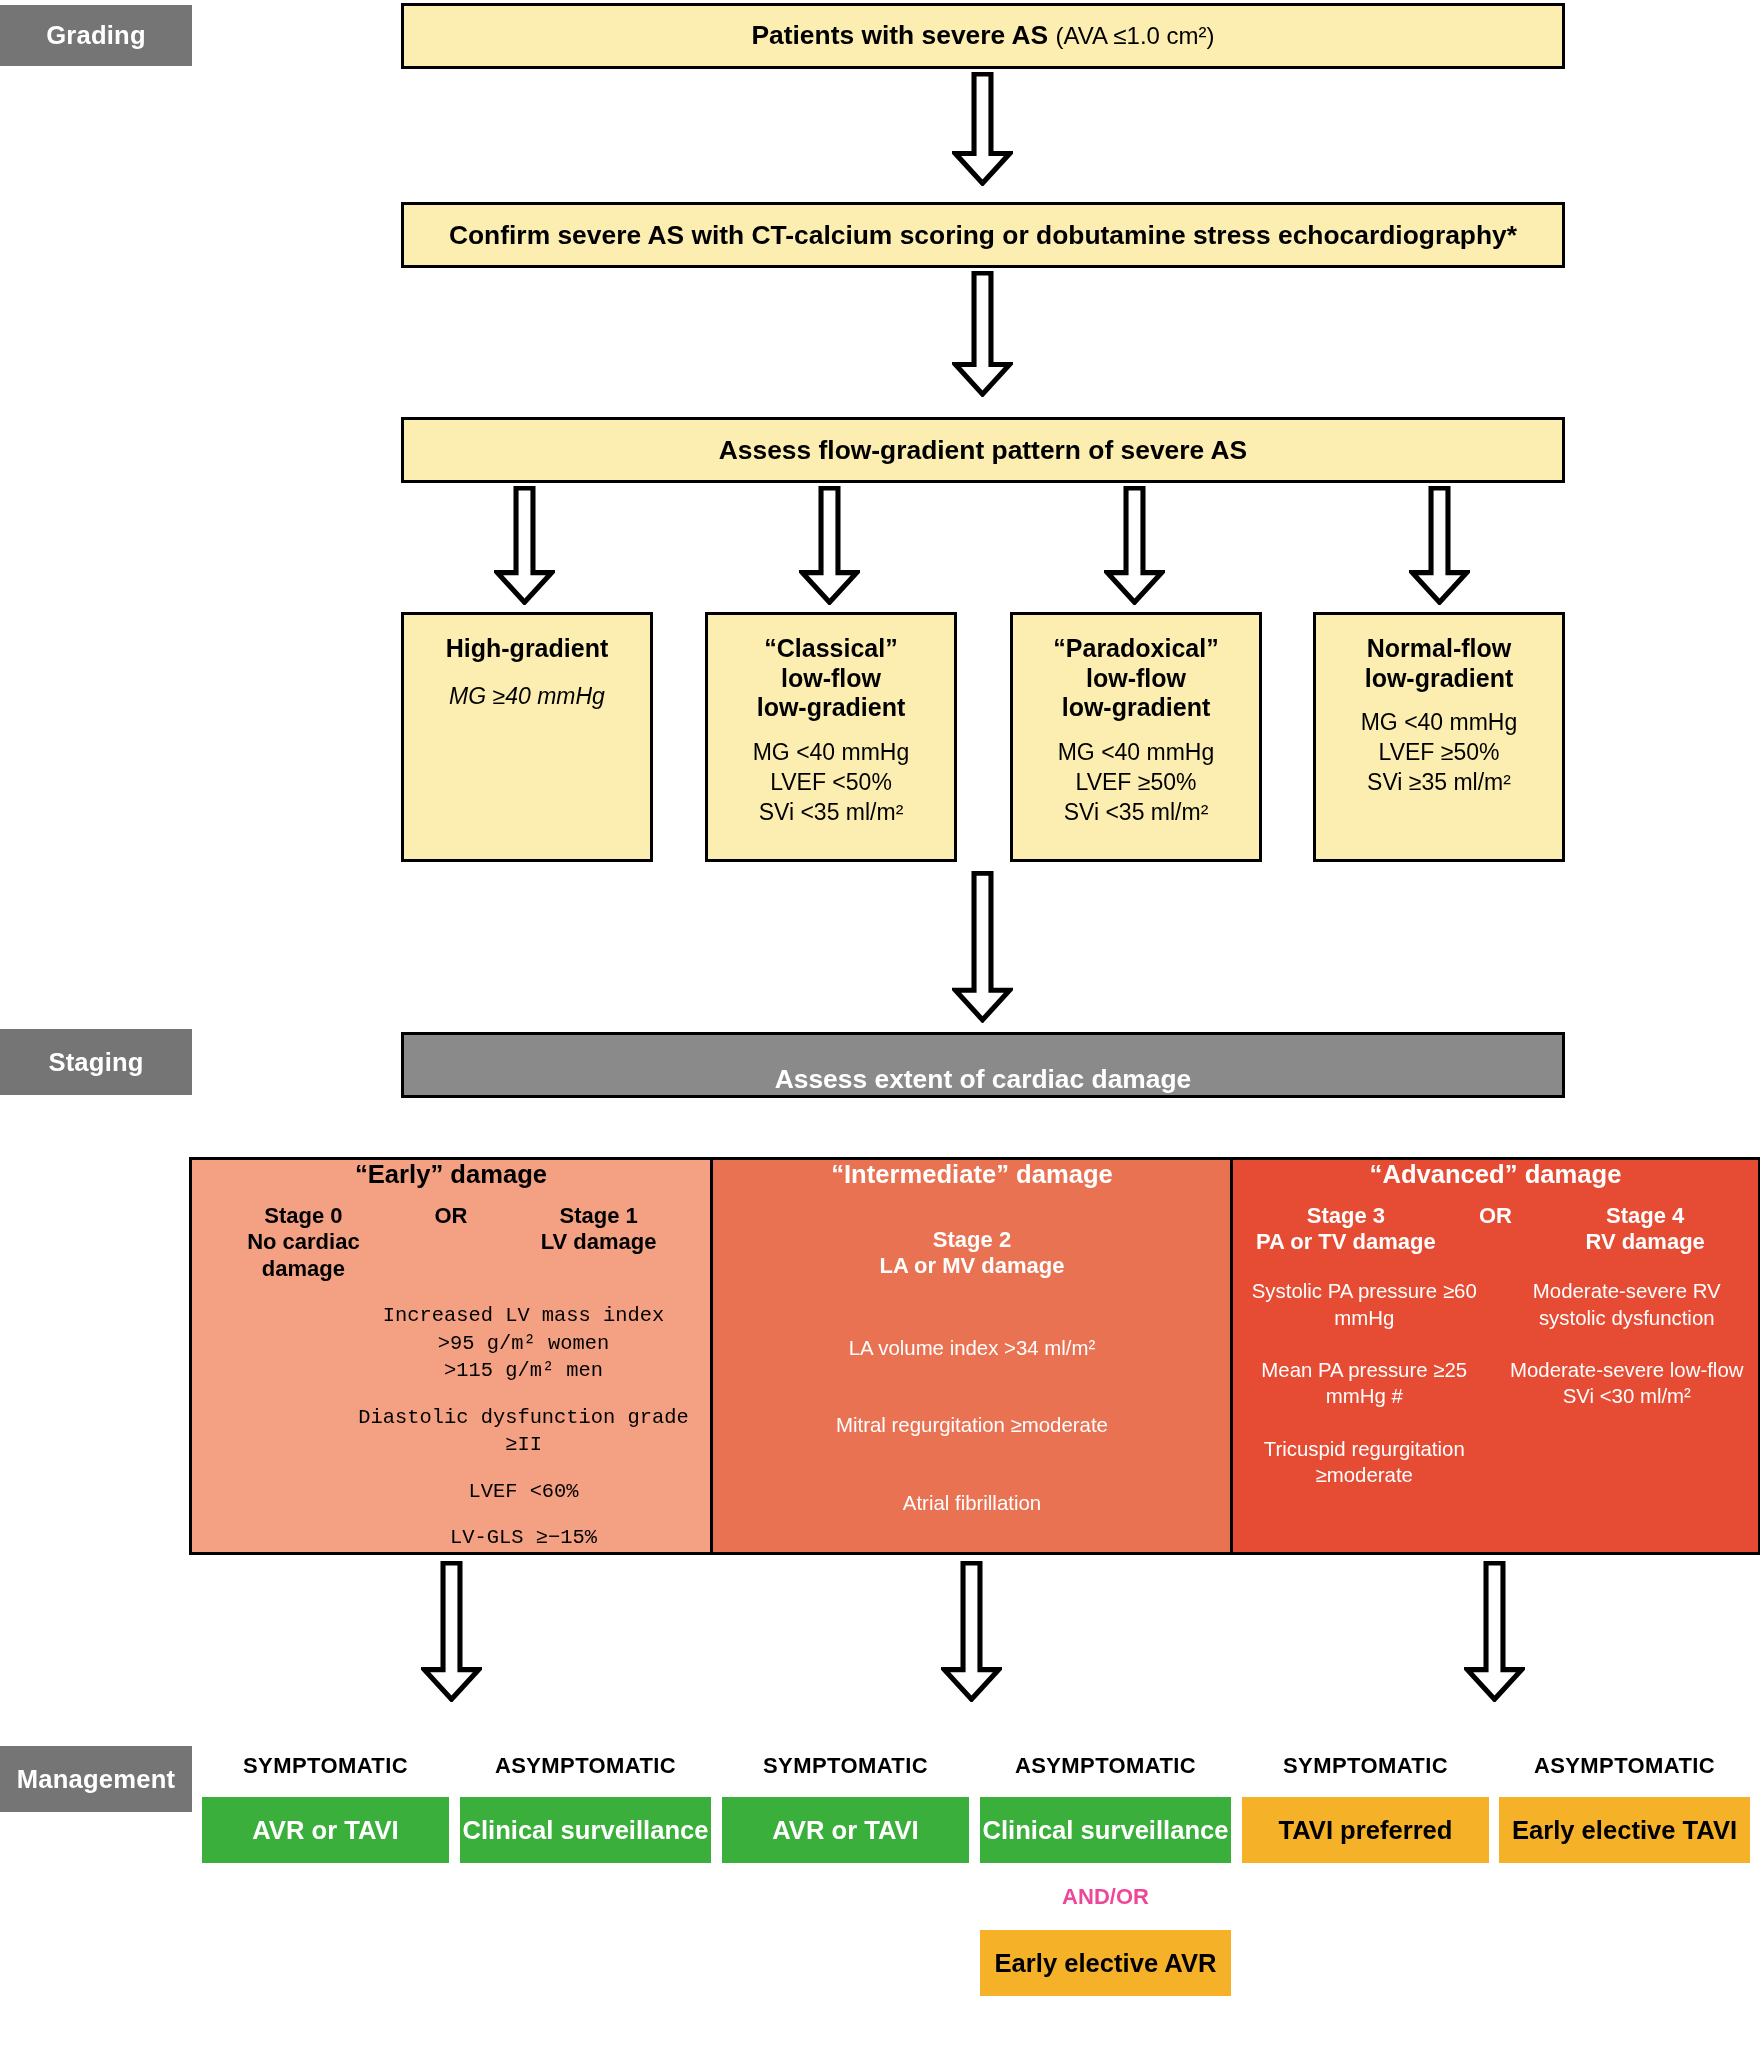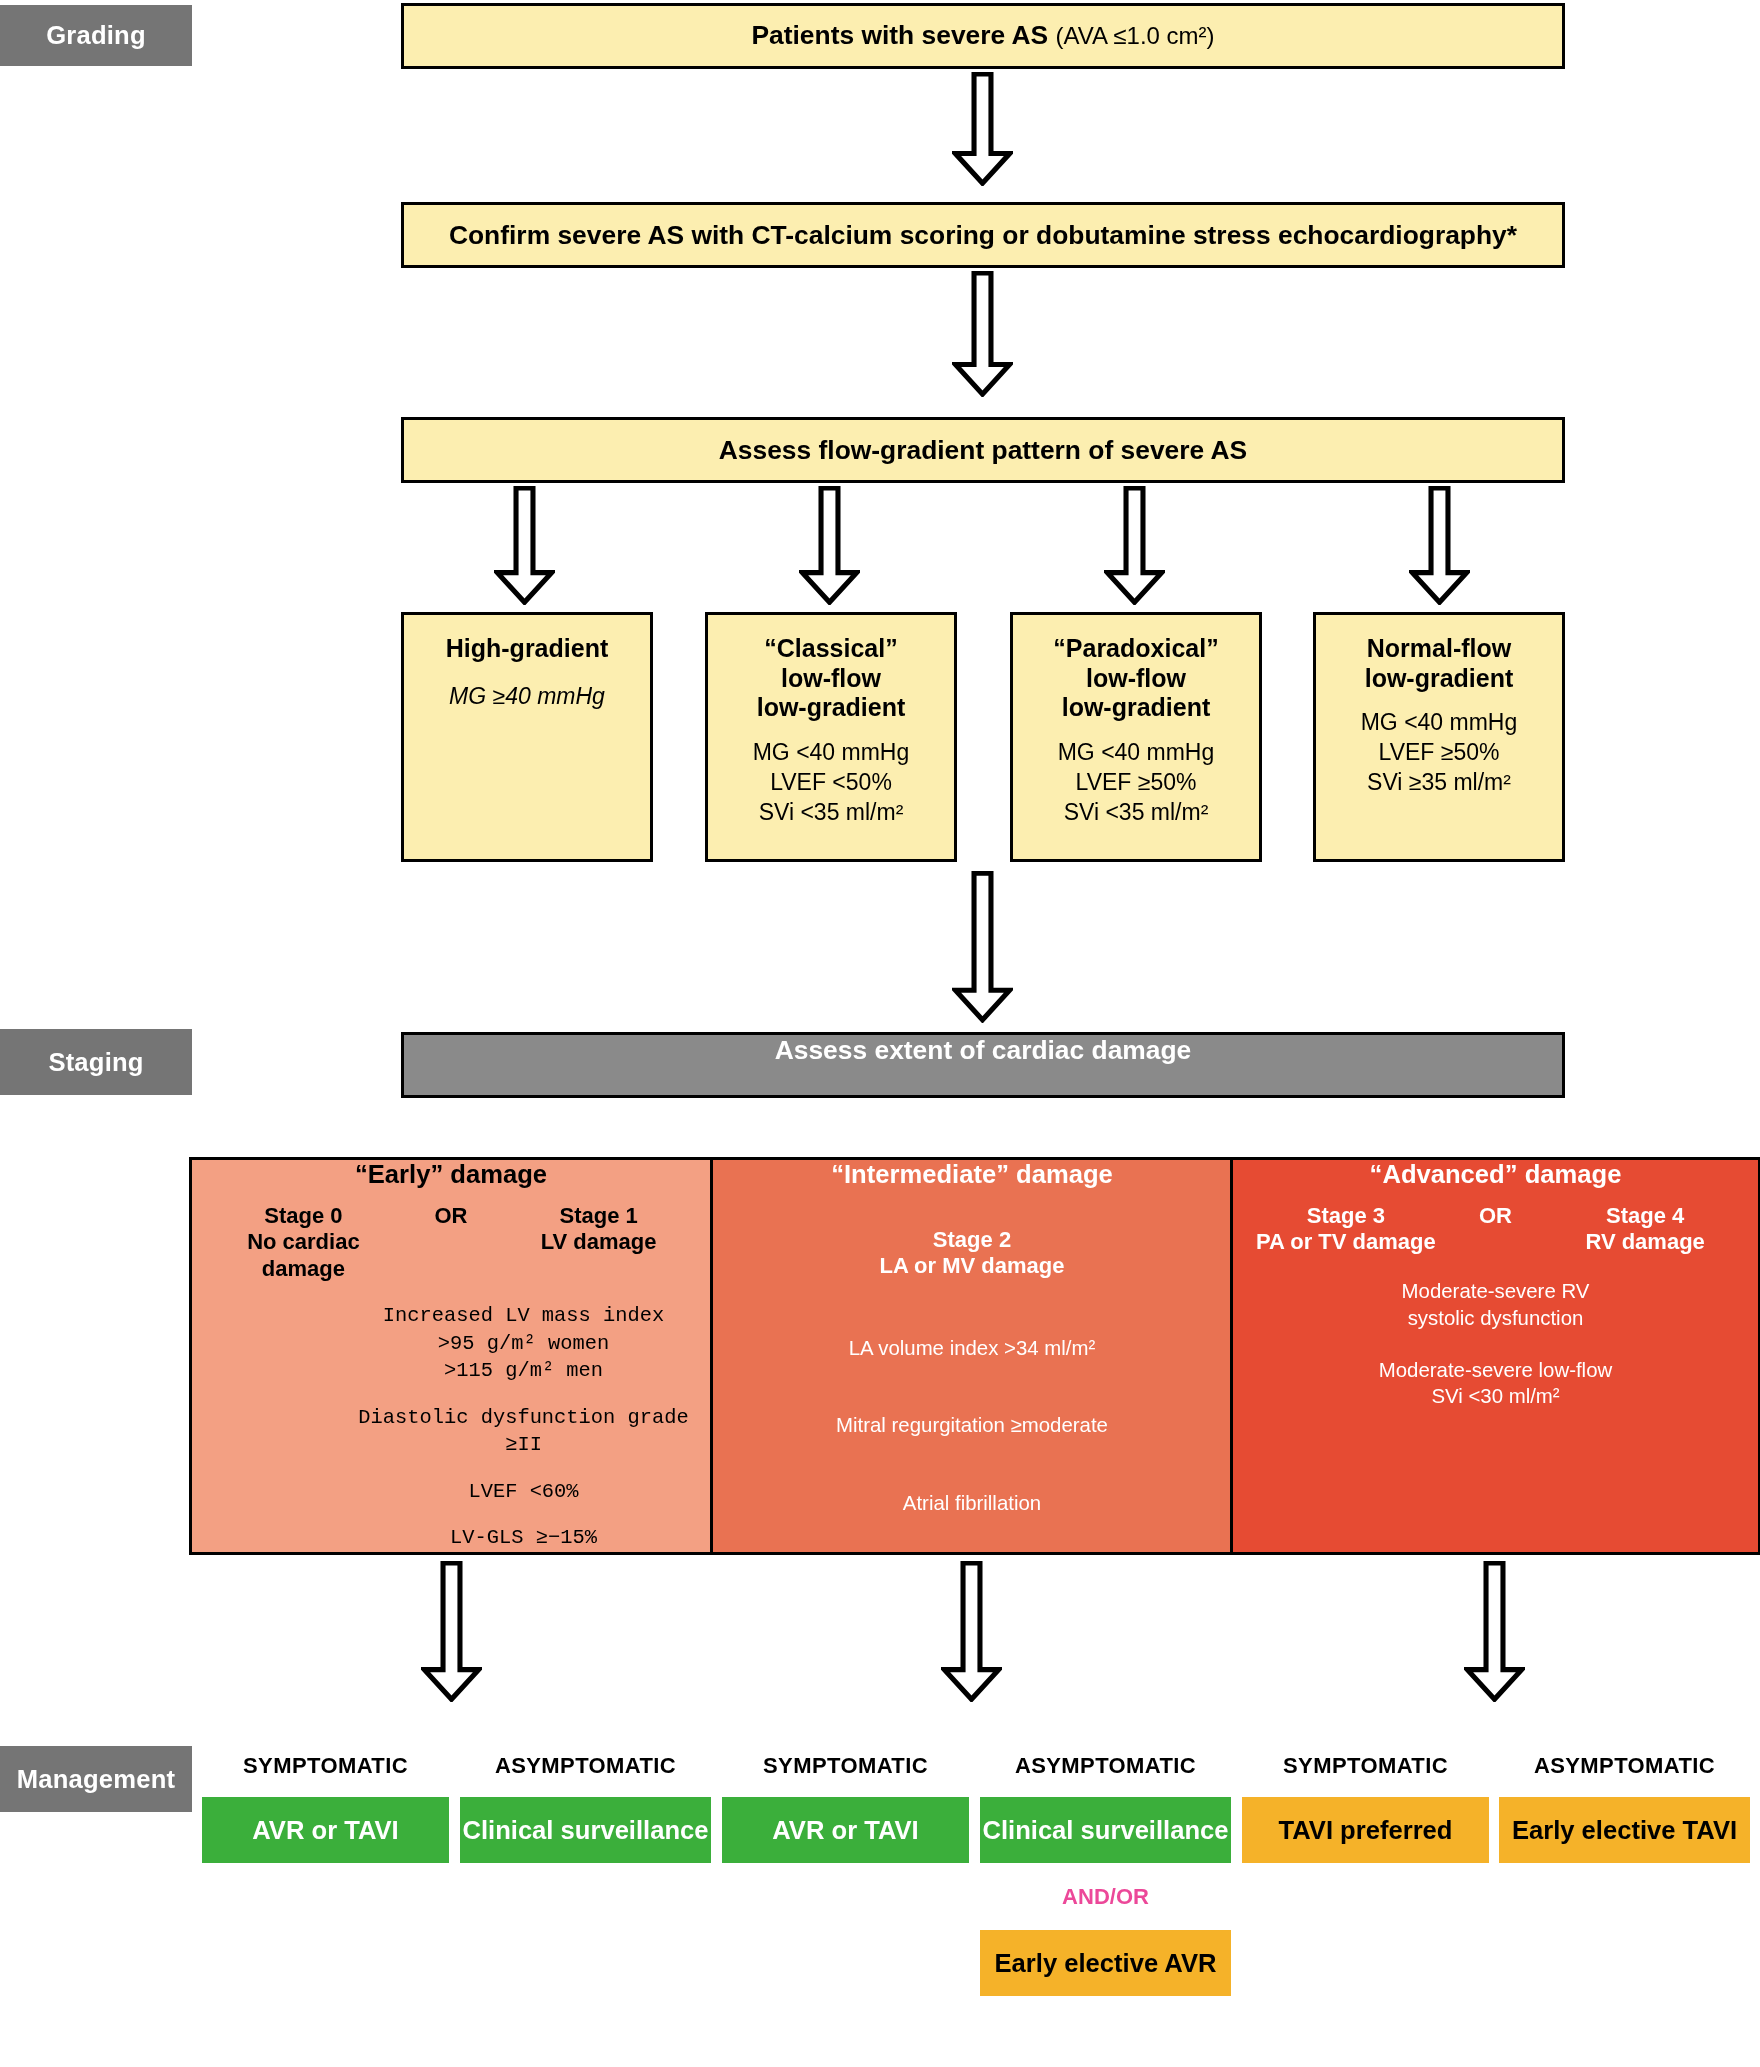--- a/index.html
+++ b/index.html
@@ -42,21 +42,21 @@
   .ybox .title { font-weight: bold; text-align: right; }
   .ybox .sub { font-weight: normal; }
 
   
   .greybar {
     background: #8a8a8a;
     border: 3.4px solid #000;
     color: #fff;
     font-weight: bold;
     display: flex;
-    align-items: flex-start;
+    align-items: flex-end;
     justify-content: center;
   }
 
   
   .dpanel {
     border: 3.4px solid #000;
     display: flex;
     flex-direction: column;
     align-items: center;
     text-align: center;
@@ -241,20 +241,25 @@
         <div>PA or TV damage</div>
       </div>
       <div class="orcol">OR</div>
       <div class="stagecol">
         <div>Stage 4</div>
         <div>RV damage</div>
       </div>
     </div>
     <div class="detailrow" style="margin-top:22px;">
       <div class="detailcol" style="padding:0 5.1px;">
+        <div>Systolic PA pressure ≥60 mmHg</div>
+        <div class="blk" style="margin-top:25.6px;">Mean PA pressure ≥25 mmHg #</div>
+        <div class="blk" style="margin-top:25.6px;">Tricuspid regurgitation ≥moderate</div>
+      </div>
+      <div class="detailcol" style="padding:0 5.1px;">
         <div>Moderate-severe RV systolic dysfunction</div>
         <div class="blk" style="margin-top:25.6px;">Moderate-severe low-flow SVi &lt;30 ml/m²</div>
       </div>
     </div>
   </div>
 
   <div class="arrow" style="left:421px; top:1561px;">
     <svg width="61" height="141" viewBox="0 0 72 166">
       <polygon points="26,2 46,2 46,128 68,128 36,163 4,128 26,128" fill="#ffffff" stroke="#000000" stroke-width="6" stroke-linejoin="miter"></polygon>
     </svg>

